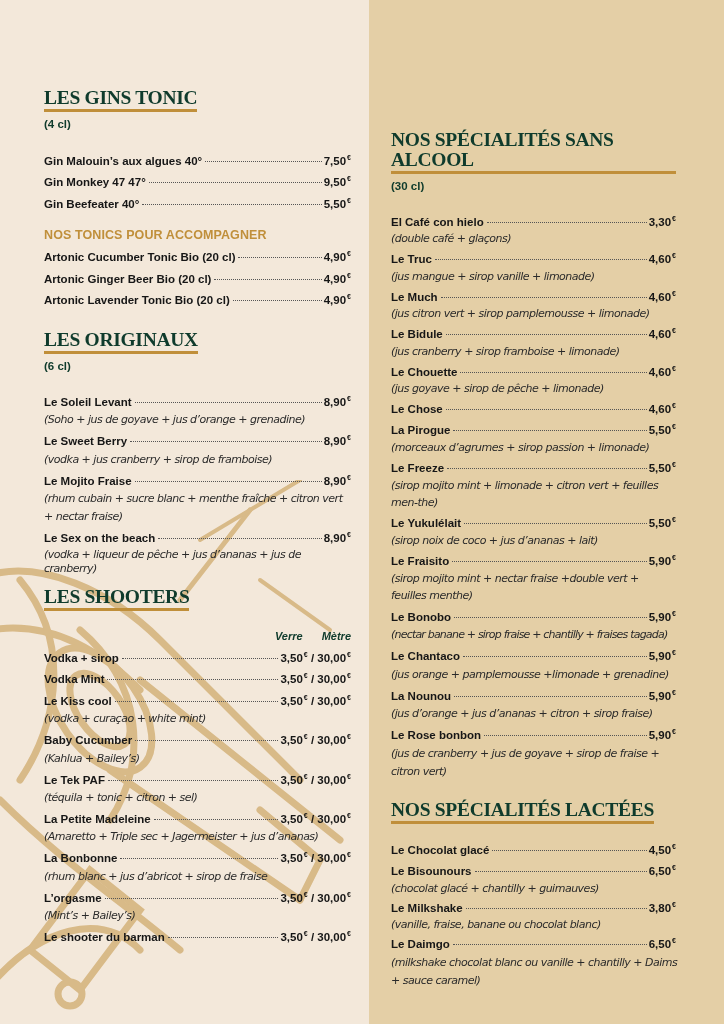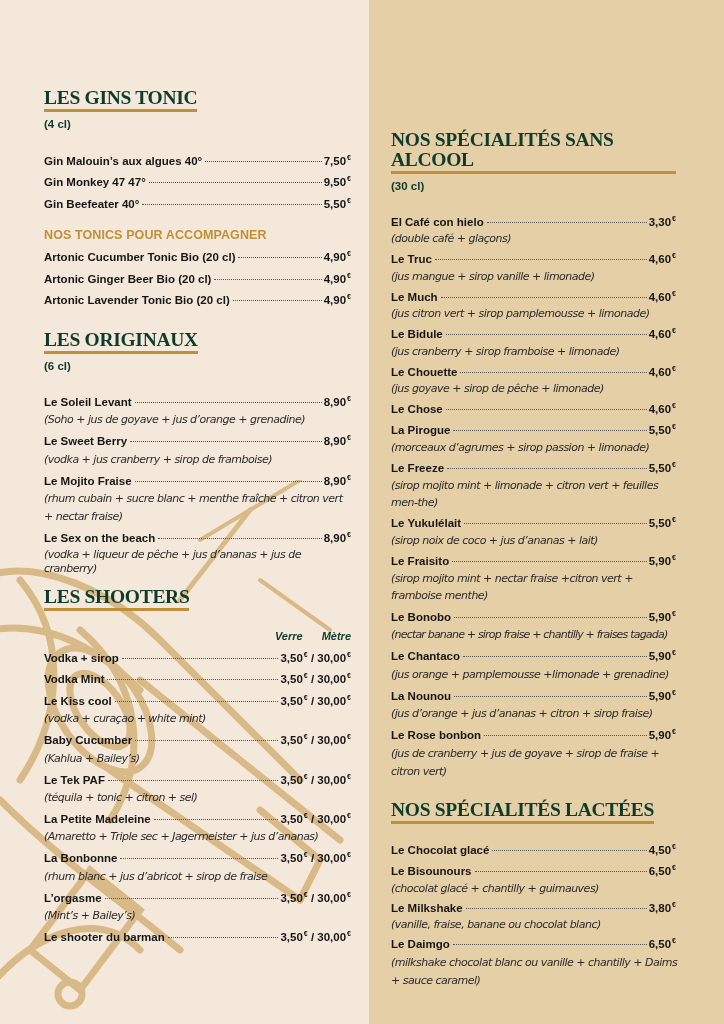--- a/index.html
+++ b/index.html
@@ -283,21 +283,21 @@
           <span class="name">Le Yukulélait</span>
           <span class="dots"></span>
           <span class="price"><span>5,50</span><span class="euro">€</span></span>
         </div>
       <div class="desc" style="line-height:16px;">(sirop noix de coco + jus d’ananas + lait)</div>
       <div class="row">
           <span class="name">Le Fraisito</span>
           <span class="dots"></span>
           <span class="price"><span>5,90</span><span class="euro">€</span></span>
         </div>
-      <div class="desc" style="line-height:17px;width:285px;">(sirop mojito mint + nectar fraise +citron vert + framboise menthe)</div>
+      <div class="desc" style="line-height:17px;width:285px;">(sirop mojito mint + nectar fraise +double vert + feuilles menthe)</div>
       <div class="row" style="margin-top:1px;">
           <span class="name">Le Bonobo</span>
           <span class="dots"></span>
           <span class="price"><span>5,90</span><span class="euro">€</span></span>
         </div>
       <div class="desc" style="letter-spacing:-0.8px;">(nectar banane + sirop fraise + chantilly + fraises tagada)</div>
       <div class="row">
           <span class="name">Le Chantaco</span>
           <span class="dots"></span>
           <span class="price"><span>5,90</span><span class="euro">€</span></span>

